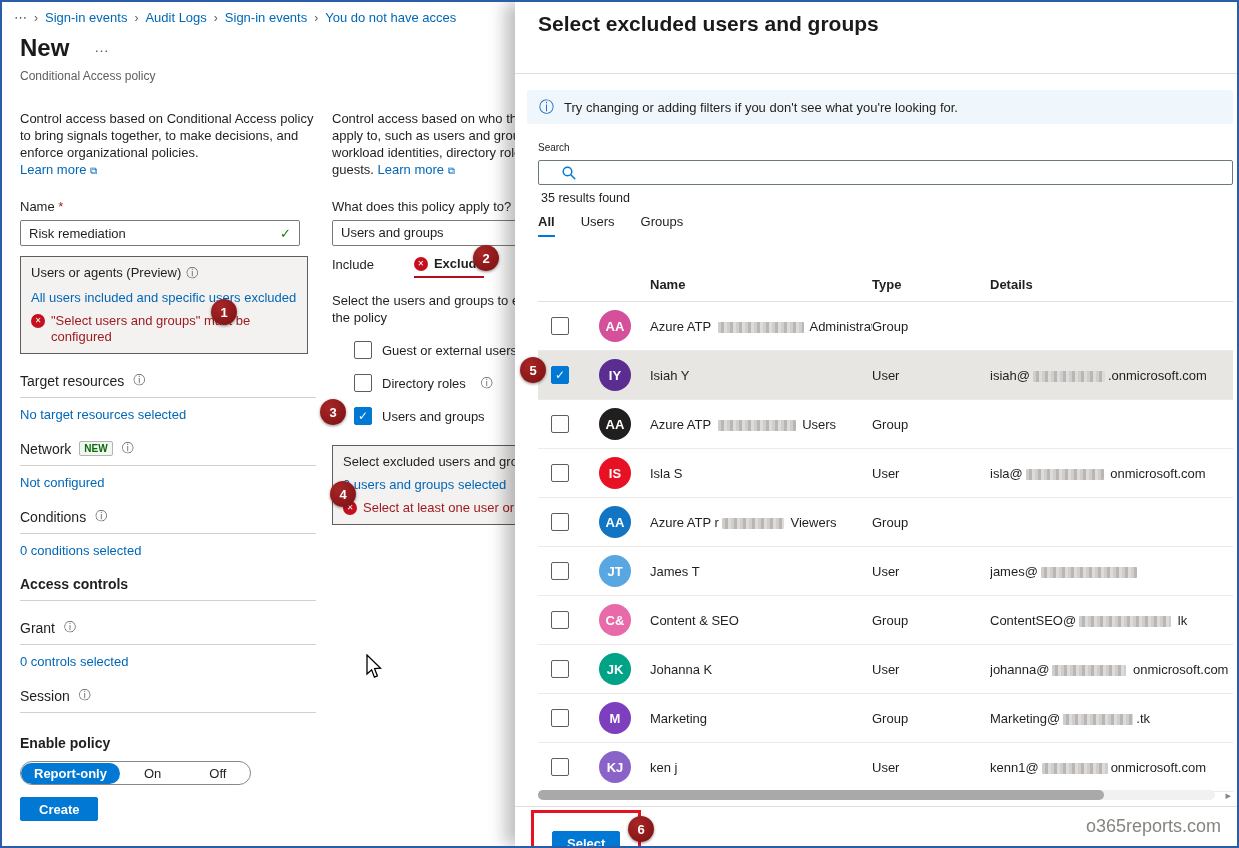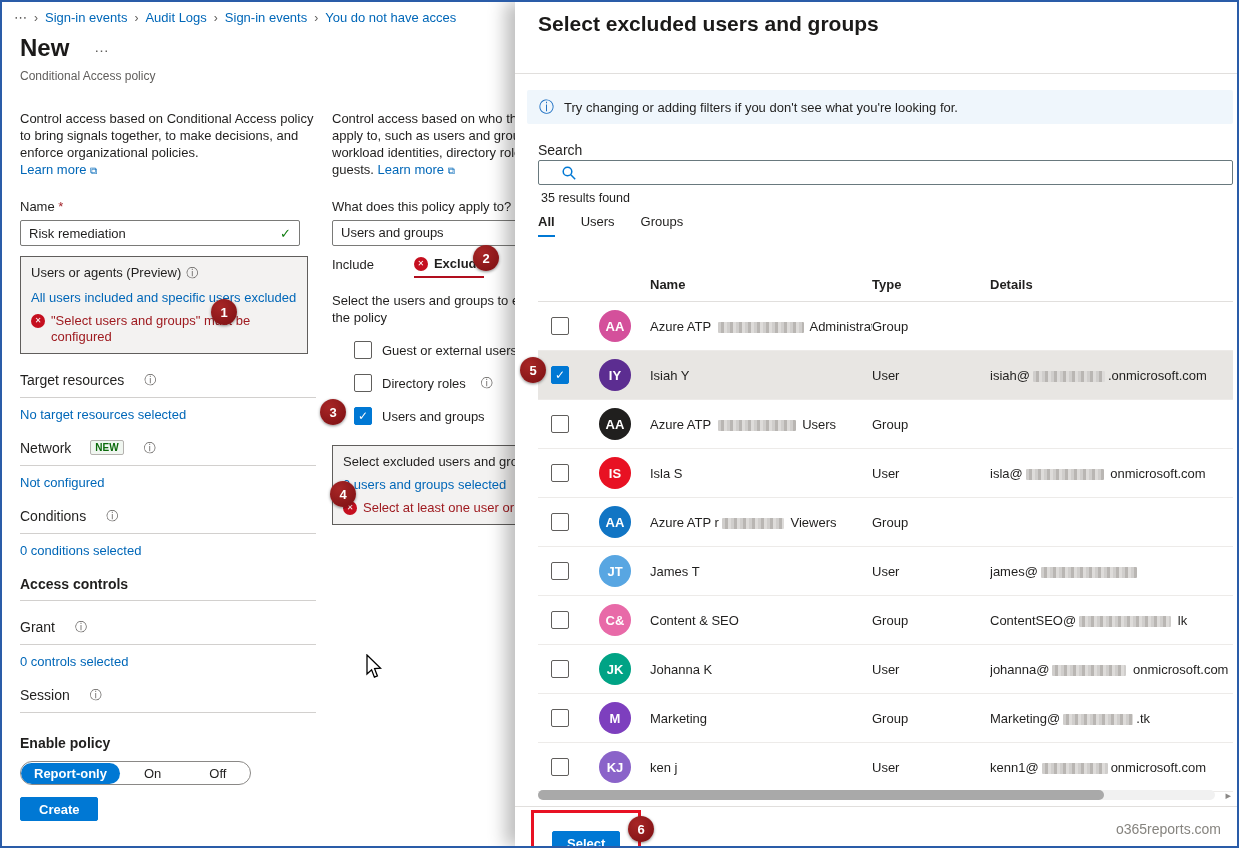--- a/index.html
+++ b/index.html
@@ -30,21 +30,21 @@
   .text-input { margin-top: 6px; width: 280px; height: 26px; border: 1px solid #7a7a78; border-radius: 2px; display: flex; align-items: center; padding: 0 8px; background: #fff; }
   .text-input input { border: none; outline: none; flex: 1; font: inherit; color: #201f1e; background: transparent; }
   .check { color: #107c10; font-weight: bold; }
   .section-heading { margin-top: 20px; font-size: 14px; font-weight: 600; }
 
   .users-card { margin-top: 10px; width: 288px; border: 1px solid #605e5c; background: #f3f2f1; padding: 8px 10px; }
   .card-link { display: inline-block; margin-top: 8px; }
   .card-error { display: flex; gap: 6px; margin-top: 8px; color: #9f1b20; line-height: 16px; }
 
   .sec { margin-top: 18px; }
-  .sec-label { font-size: 14px; display: flex; gap: 15px; padding-bottom: 8px; border-bottom: 1px solid #d2d0ce; }
+  .sec-label { font-size: 14px; display: flex; align-items: center; gap: 4px; padding-bottom: 8px; border-bottom: 1px solid #d2d0ce; }
   .sec-link { display: inline-block; margin-top: 9px; }
   .new-badge { display: inline-block; font-size: 10px; font-weight: 700; color: #0b6a0b; background: #f0f6f0; border: 1px solid #b5b2af; border-radius: 2px; padding: 0 4px; height: 15px; line-height: 14px; margin-left: 4px; }
 
   .enable-heading { margin-top: 22px; font-size: 14px; font-weight: 600; }
   .toggle { margin-top: 10px; display: inline-flex; border: 1px solid #8a8886; border-radius: 14px; height: 24px; align-items: center; overflow: hidden; background: #fff; }
   .toggle-opt { padding: 3px 24px; cursor: pointer; }
   .toggle-opt.selected { background: #0078d4; color: #fff; border-radius: 14px; font-weight: 600; padding: 3px 13px; }
   .create-btn { margin-top: 12px; background: #0078d4; color: #fff; border: 1px solid #0078d4; border-radius: 2px; height: 24px; padding: 0 18px; font: inherit; font-weight: 600; cursor: pointer; }
 
   
@@ -57,21 +57,21 @@
   .cb { width: 18px; height: 18px; border: 1px solid #605e5c; border-radius: 2px; background: #fff; display: inline-flex; align-items: center; justify-content: center; cursor: pointer; flex: none; font-size: 12px; }
   .cb.checked { background: #0078d4; border-color: #0078d4; color: #fff; }
   .excluded-card { margin-top: 20px; width: 200px; border: 1px solid #605e5c; background: #f3f2f1; padding: 8px 10px; white-space: nowrap; overflow: hidden; }
 
   
   .panel { position: absolute; top: 0; bottom: 0; left: 513px; right: 0; background: #fff; z-index: 20; box-shadow: -10px 0 16px rgba(0,0,0,0.25); }
   .panel-title { position: absolute; top: 10px; left: 23px; font-size: 21px; font-weight: 600; color: #1b1a19; }
   .panel-divider { position: absolute; top: 71px; left: 0; right: 0; height: 1px; background: #e1dfdd; }
   .banner { position: absolute; top: 88px; left: 12px; right: 4px; height: 34px; background: #eff6fc; border-radius: 2px; display: flex; align-items: center; gap: 10px; padding: 0 12px; }
   .banner-icon { color: #1b6ec2; font-size: 15px; }
-  .search-label { position: absolute; top: 140px; left: 23px; font-size: 14px; }
+  .search-label { position: absolute; top: 140px; left: 23px; font-size: 10px; }
   .search-box { position: absolute; top: 158px; left: 23px; right: 4px; height: 25px; border: 1px solid #69797e; border-radius: 2px; display: flex; align-items: center; padding-left: 22px; background: #fff; }
   .search-box input { border: none; outline: none; flex: 1; font: inherit; background: transparent; }
   .search-glyph { position: absolute; left: 22px; top: 4px; }
   .results-count { position: absolute; top: 189px; left: 26px; font-size: 12.5px; }
   .panel-tabs { position: absolute; top: 212px; left: 23px; display: flex; gap: 26px; }
   .ptab { padding-bottom: 6px; cursor: pointer; }
   .ptab.active { font-weight: 700; border-bottom: 2px solid #0078d4; }
 
   .list-header { position: absolute; top: 266px; left: 23px; right: 4px; height: 34px; display: flex; align-items: center; font-weight: 600; border-bottom: 1px solid #e1dfdd; }
   .lh-name { margin-left: 112px; width: 222px; }
@@ -89,21 +89,21 @@
   .cell-details { flex: 1; white-space: nowrap; overflow: hidden; }
   .redact { display: inline-block; height: 11px; border-radius: 1px; vertical-align: middle; margin: 0 3px; background: repeating-linear-gradient(90deg, #d0cecc 0 3px, #b9b6b3 3px 6px, #dedcda 6px 9px); }
 
   .hscrollbar { position: absolute; bottom: 46px; left: 23px; right: 22px; height: 10px; background: #f1f1f1; border-radius: 5px; }
   .hthumb { position: absolute; left: 0; top: 0; height: 10px; width: 566px; background: #a9a9a9; border-radius: 5px; cursor: pointer; }
   .scroll-arrow { position: absolute; bottom: 44px; right: 6px; color: #8a8886; font-size: 11px; cursor: pointer; }
 
   .panel-footer { position: absolute; bottom: 0; left: 0; right: 0; height: 40px; border-top: 1px solid #e1dfdd; background: #fff; }
   .red-box { position: absolute; left: 16px; top: 3px; border: 3px solid #e81123; padding: 18px; }
   .select-btn { background: #0078d4; color: #fff; border: 1px solid #0078d4; border-radius: 2px; height: 24px; min-width: 64px; font: inherit; font-weight: 600; padding: 0 14px; cursor: pointer; }
-  .watermark { position: absolute; bottom: 9px; right: 16px; color: #86847f; font-size: 14px; }
+  .watermark { position: absolute; bottom: 9px; right: 16px; color: #86847f; font-size: 18px; }
 
   
   .badge { position: absolute; width: 26px; height: 26px; border-radius: 50%; background: radial-gradient(circle at 35% 30%, #a82626, #7a0f12); color: #fff; font-size: 13px; font-weight: 700; display: flex; align-items: center; justify-content: center; z-index: 50; box-shadow: 0 1px 3px rgba(0,0,0,0.45); }
   .b1 { left: 209px; top: 297px; }
   .b2 { left: 471px; top: 243px; }
   .b3 { left: 318px; top: 397px; }
   .b4 { left: 328px; top: 479px; }
   .b5 { left: 518px; top: 355px; }
   .b6 { left: 626px; top: 814px; }
   .cursor { position: absolute; left: 362px; top: 652px; z-index: 15; }

